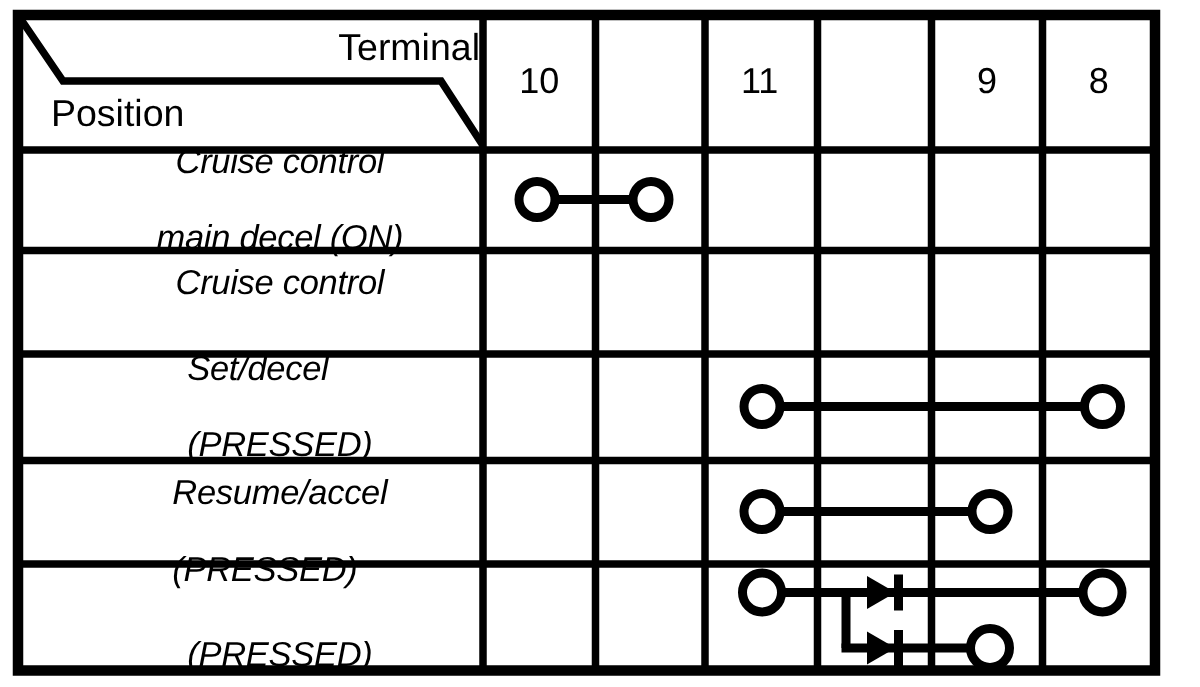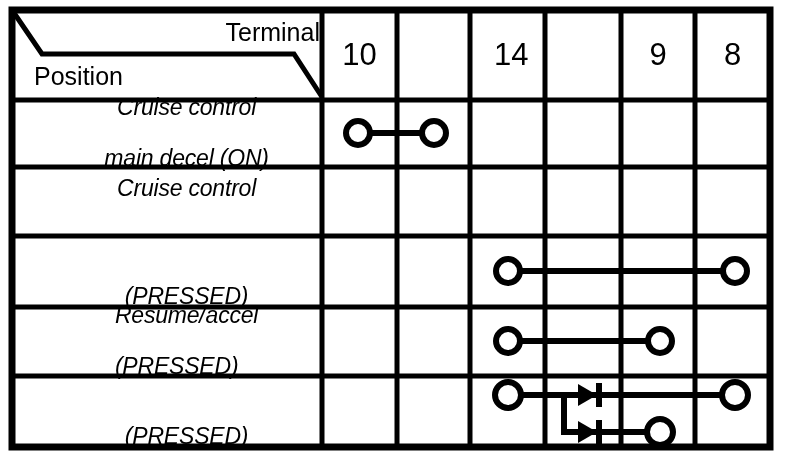--- a/index.html
+++ b/index.html
@@ -33,21 +33,21 @@
     text-align: center;
     line-height: 1.12;
     white-space: pre;
     font-family: "Liberation Sans", sans-serif;
   }
   .row-label {
     font-size: 23px;
     letter-spacing: -0.2px;
   }
   .col-head {
-    font-size: 31px;
+    font-size: 24px;
   }
   .corner-label {
     font-size: 25px;
   }
   .label-block {
     display: block;
     text-align: left;
     font-style: italic;
   }
 </style>
@@ -127,21 +127,21 @@
     </g>
   </svg>
 
   <div class="cell-text corner-label" style="left:170px; top:12px; width:150px; height:40px; justify-content:flex-end;">Terminal</div>
 
   <div class="cell-text corner-label" style="left:34px; top:56px; width:200px; height:40px; justify-content:flex-start;">Position</div>
 
   <div class="cell-text col-head" style="left:322px; top:10px; width:75px; height:90px;">10</div>
 
 
-  <div class="cell-text col-head" style="left:470px; top:10px; width:75px; height:90px; justify-content:flex-start; padding-left:24px; box-sizing:border-box;">14</div>
+  <div class="cell-text col-head" style="left:470px; top:10px; width:75px; height:90px; justify-content:flex-start; padding-left:24px; box-sizing:border-box;">11</div>
 
   <div class="cell-text col-head" style="left:545px; top:10px; width:76px; height:90px;"></div>
 
   <div class="cell-text col-head" style="left:621px; top:10px; width:74px; height:90px;">9</div>
 
   <div class="cell-text col-head" style="left:695px; top:10px; width:75px; height:90px;">8</div>
 
   <div class="cell-text row-label" style="left:14px; top:100px; width:308px; height:67px;">
     <span class="label-block" style="text-align:center;">
       <span>Cruise control</span><br>
@@ -150,26 +150,26 @@
   </div>
 
   <div class="cell-text row-label" style="left:14px; top:167px; width:308px; height:69px;">
     <span class="label-block" style="text-align:center;">
       <span>Cruise control</span><br>
     </span>
   </div>
 
   <div class="cell-text row-label" style="left:14px; top:236px; width:308px; height:71px;">
     <span class="label-block">
-      <br>
+      <span>Set/decel</span><br>
       <span>(PRESSED)</span>
     </span>
   </div>
 
-  <div class="cell-text row-label" style="left:14px; top:307px; width:308px; height:69px;">
+  <div class="cell-text row-label" style="left:14px; top:320px; width:308px; height:69px;">
     <span class="label-block">
       <span>Resume/accel</span><br>
       <span>(PRESSED)</span>
     </span>
   </div>
 
   <div class="cell-text row-label" style="left:14px; top:376px; width:308px; height:71px;">
     <span class="label-block">
       <br>
       <span>(PRESSED)</span>

